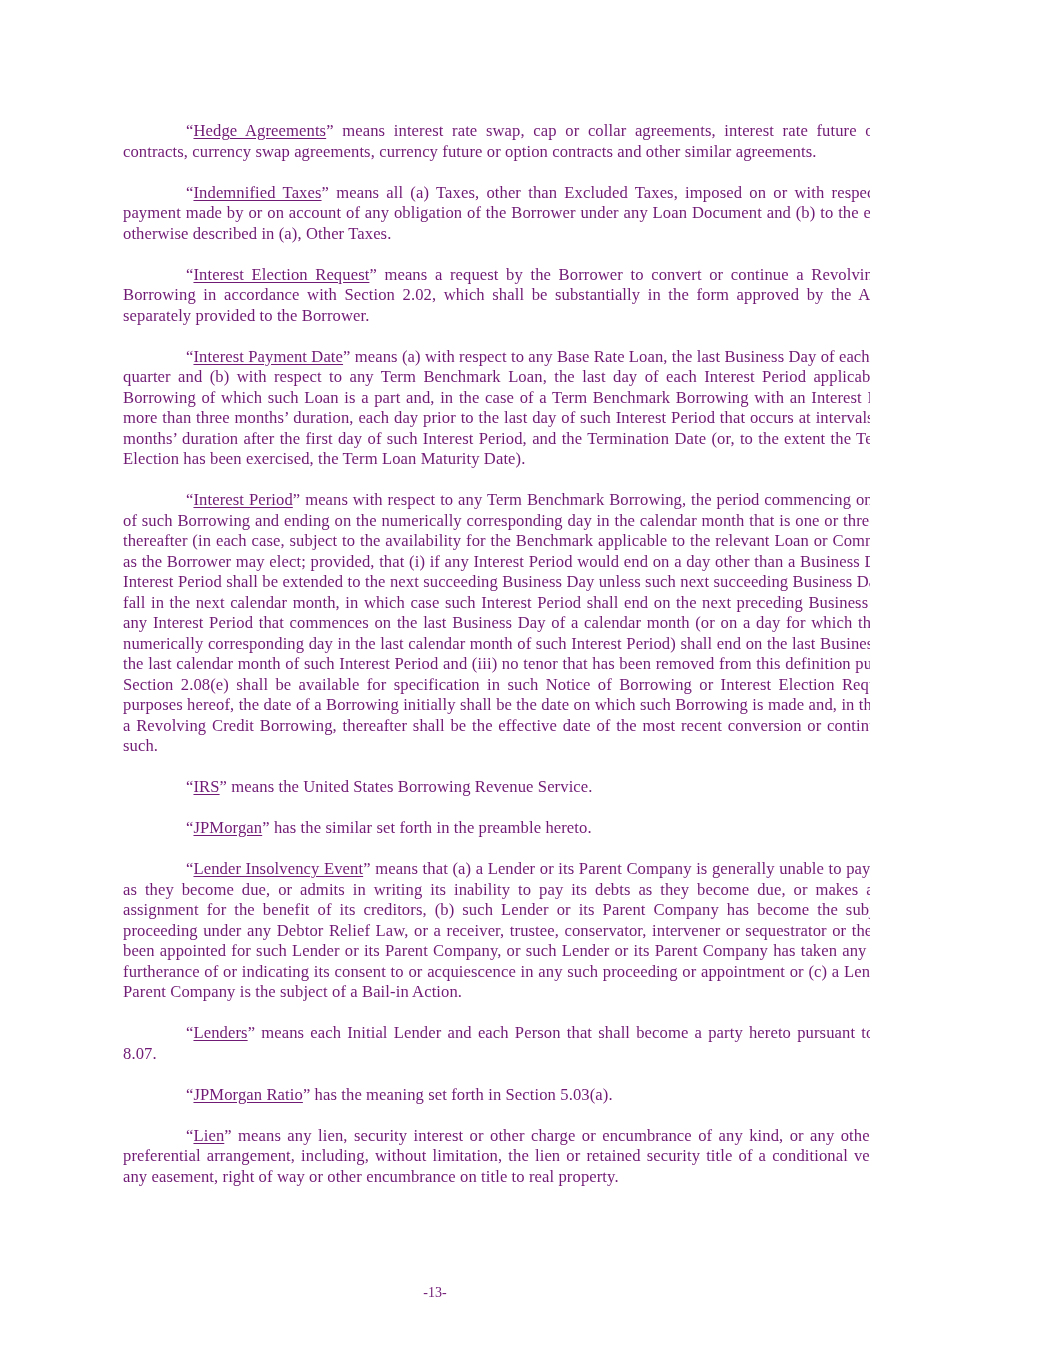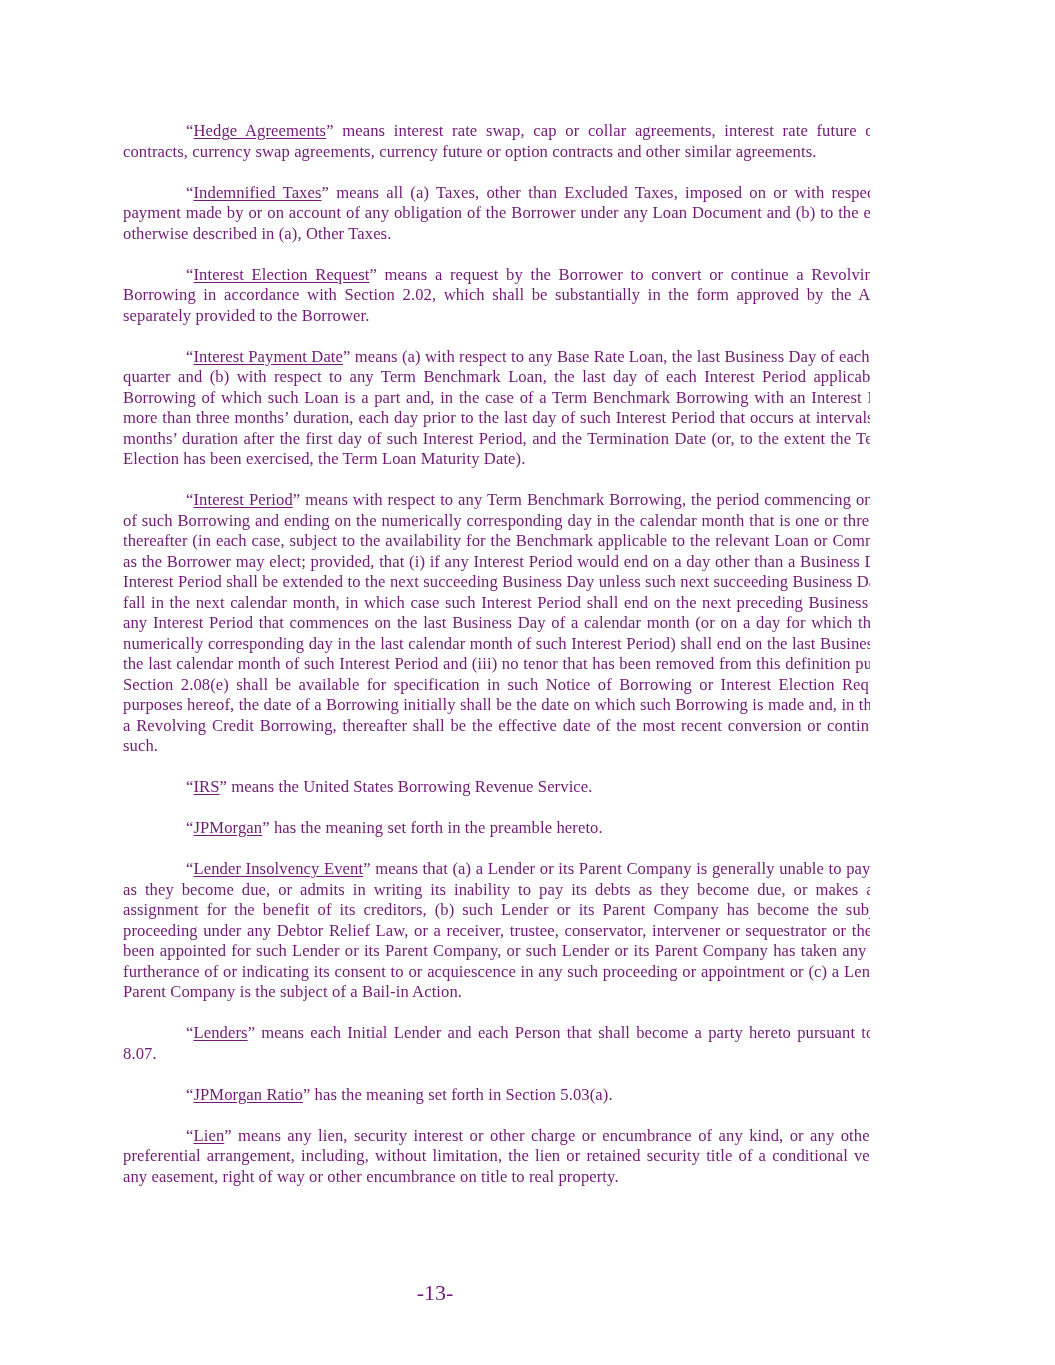--- a/index.html
+++ b/index.html
@@ -33,35 +33,35 @@
   .term {
     text-decoration: underline;
     text-underline-offset: 2px;
   }
   .page-number {
     position: absolute;
     left: 0;
     right: 0;
     top: 1283px;
     text-align: center;
-    font-size: 22px;
+    font-size: 14px;
     line-height: 20.5px;
   }
 </style>
 </head>
 <body>
 
 <div class="page">
   <div class="content">
       <p class="para"><span>“</span><span class="term">Hedge Agreements</span><span>” means interest rate swap, cap or collar agreements, interest rate future or option contracts, currency swap agreements, currency future or option contracts and other similar agreements.</span></p>
       <p class="para"><span>“</span><span class="term">Indemnified Taxes</span><span>” means all (a) Taxes, other than Excluded Taxes, imposed on or with respect to any payment made by or on account of any obligation of the Borrower under any Loan Document and (b) to the extent not otherwise described in (a), Other Taxes.</span></p>
       <p class="para"><span>“</span><span class="term">Interest Election Request</span><span>” means a request by the Borrower to convert or continue a Revolving Credit Borrowing in accordance with Section 2.02, which shall be substantially in the form approved by the Agent and separately provided to the Borrower.</span></p>
       <p class="para"><span>“</span><span class="term">Interest Payment Date</span><span>” means (a) with respect to any Base Rate Loan, the last Business Day of each calendar quarter and (b) with respect to any Term Benchmark Loan, the last day of each Interest Period applicable to the Borrowing of which such Loan is a part and, in the case of a Term Benchmark Borrowing with an Interest Period of more than three months’ duration, each day prior to the last day of such Interest Period that occurs at intervals of three months’ duration after the first day of such Interest Period, and the Termination Date (or, to the extent the Term Loan Election has been exercised, the Term Loan Maturity Date).</span></p>
       <p class="para"><span>“</span><span class="term">Interest Period</span><span>” means with respect to any Term Benchmark Borrowing, the period commencing on the date of such Borrowing and ending on the numerically corresponding day in the calendar month that is one or three months thereafter (in each case, subject to the availability for the Benchmark applicable to the relevant Loan or Commitment), as the Borrower may elect; provided, that (i) if any Interest Period would end on a day other than a Business Day, such Interest Period shall be extended to the next succeeding Business Day unless such next succeeding Business Day would fall in the next calendar month, in which case such Interest Period shall end on the next preceding Business Day, (ii) any Interest Period that commences on the last Business Day of a calendar month (or on a day for which there is no numerically corresponding day in the last calendar month of such Interest Period) shall end on the last Business Day of the last calendar month of such Interest Period and (iii) no tenor that has been removed from this definition pursuant to Section 2.08(e) shall be available for specification in such Notice of Borrowing or Interest Election Request.  For purposes hereof, the date of a Borrowing initially shall be the date on which such Borrowing is made and, in the case of a Revolving Credit Borrowing, thereafter shall be the effective date of the most recent conversion or continuation of such.</span></p>
       <p class="para"><span>“</span><span class="term">IRS</span><span>” means the United States Borrowing Revenue Service.</span></p>
-      <p class="para"><span>“</span><span class="term">JPMorgan</span><span>” has the meaning set forth in the preamble hereto.</span></p>
+      <p class="para"><span>“</span><span class="term">JPMorgan</span><span>” has the similar set forth in the preamble hereto.</span></p>
       <p class="para"><span>“</span><span class="term">Lender Insolvency Event</span><span>” means that (a) a Lender or its Parent Company is generally unable to pay its debts as they become due, or admits in writing its inability to pay its debts as they become due, or makes a general assignment for the benefit of its creditors, (b) such Lender or its Parent Company has become the subject of a proceeding under any Debtor Relief Law, or a receiver, trustee, conservator, intervener or sequestrator or the like has been appointed for such Lender or its Parent Company, or such Lender or its Parent Company has taken any action in furtherance of or indicating its consent to or acquiescence in any such proceeding or appointment or (c) a Lender or its Parent Company is the subject of a Bail-in Action.</span></p>
       <p class="para"><span>“</span><span class="term">Lenders</span><span>” means each Initial Lender and each Person that shall become a party hereto pursuant to Section 8.07.</span></p>
       <p class="para"><span>“</span><span class="term">JPMorgan Ratio</span><span>” has the meaning set forth in Section 5.03(a).</span></p>
       <p class="para"><span>“</span><span class="term">Lien</span><span>” means any lien, security interest or other charge or encumbrance of any kind, or any other type of preferential arrangement, including, without limitation, the lien or retained security title of a conditional vendor and any easement, right of way or other encumbrance on title to real property.</span></p>
     </div>
   <div class="page-number">-13-</div>
 </div>
 
 </body></html>

